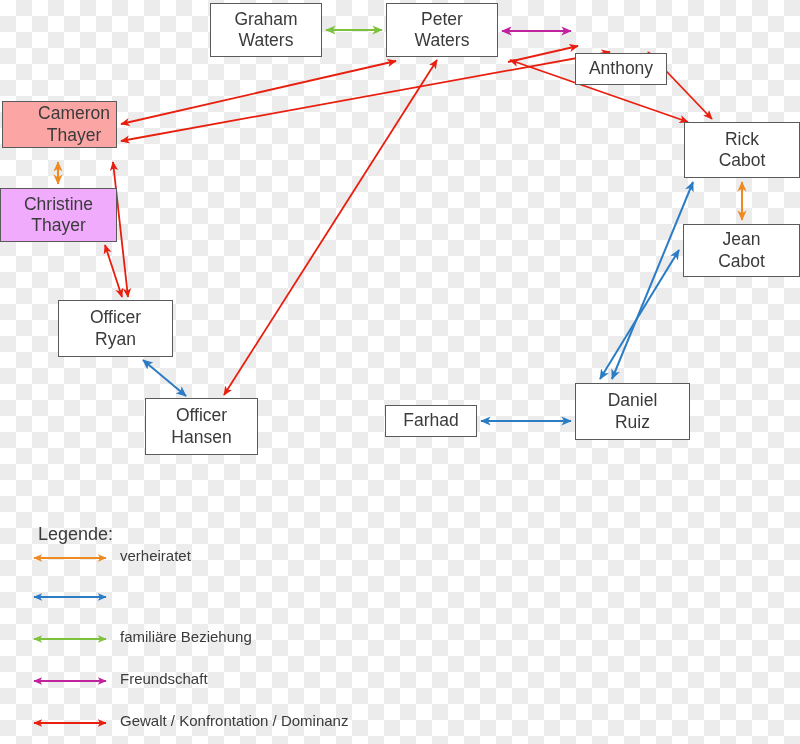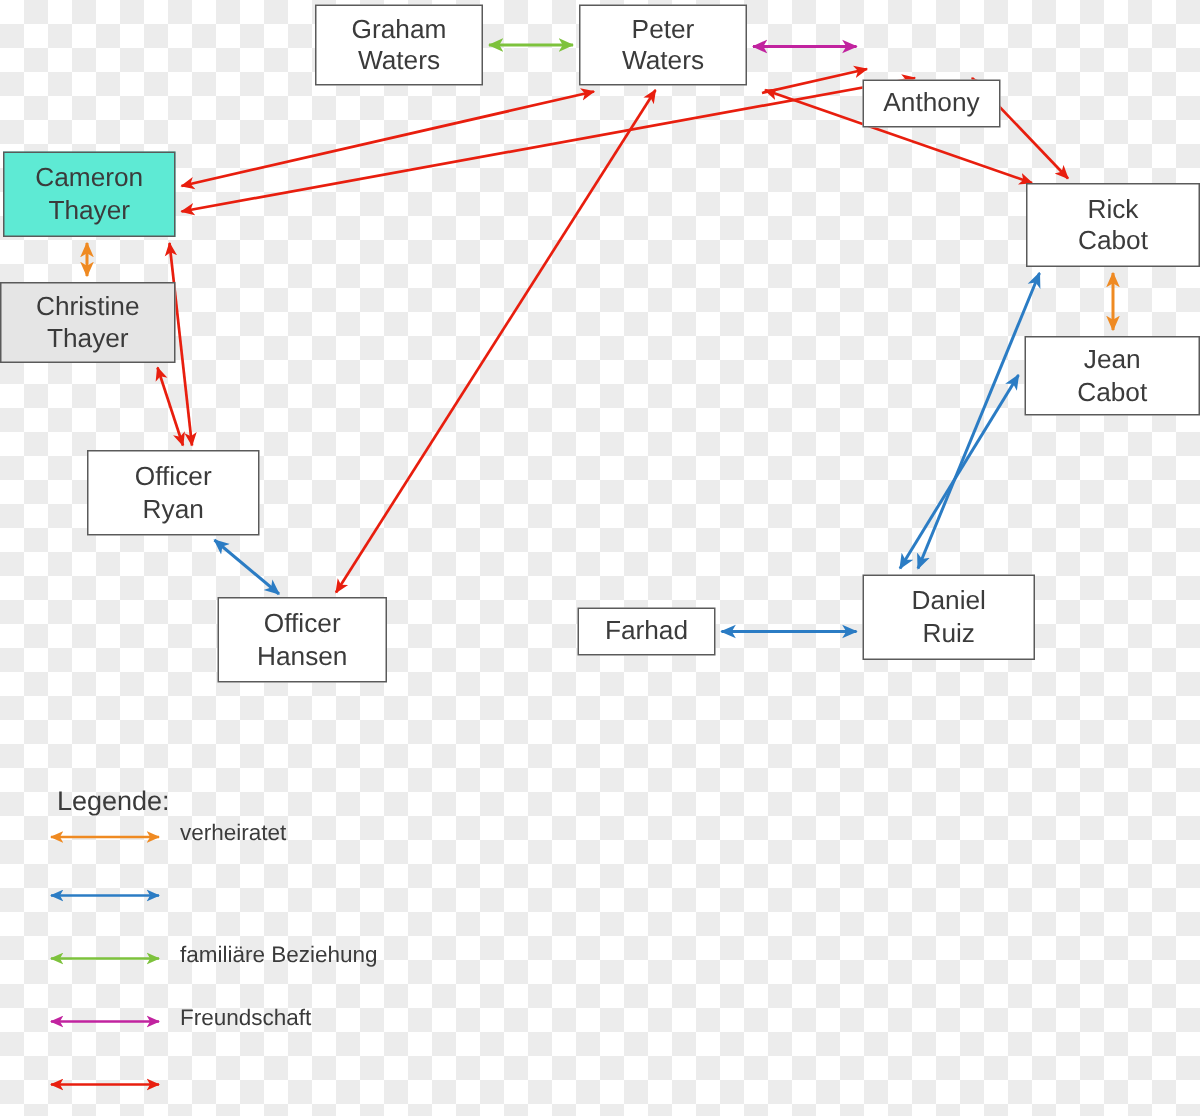--- a/index.html
+++ b/index.html
@@ -106,27 +106,27 @@
         <div>
           <span>Peter</span>
           <span>Waters</span>
         </div>
       </div>
       <div class="node" style="left: 575px; top: 17px; width: 92px; height: 32px; border-color: rgb(90, 90, 90); background: rgb(255, 255, 255); color: rgb(59, 59, 59); margin-top: 36px;">
         <div>
           <span>Anthony</span>
         </div>
       </div>
-      <div class="node" style="left: 2px; top: 101px; width: 115px; height: 57px; border-color: rgb(90, 90, 90); background: #5eead4; color: rgb(59, 59, 59);">
+      <div class="node" style="left: 2px; top: 101px; width: 115px; height: 47px; border-color: rgb(90, 90, 90); background: #fca5a5; color: rgb(59, 59, 59); justify-content: flex-end;">
         <div>
           <span>Cameron</span>
           <span>Thayer</span>
         </div>
       </div>
-      <div class="node" style="left: 0px; top: 188px; width: 117px; height: 54px; border-color: rgb(90, 90, 90); background: #e5e5e5; color: rgb(59, 59, 59);">
+      <div class="node" style="left: 0px; top: 188px; width: 117px; height: 54px; border-color: rgb(90, 90, 90); background: #f0abfc; color: rgb(59, 59, 59);">
         <div>
           <span>Christine</span>
           <span>Thayer</span>
         </div>
       </div>
       <div class="node" style="left: 684px; top: 122px; width: 116px; height: 56px; border-color: rgb(90, 90, 90); background: rgb(255, 255, 255); color: rgb(59, 59, 59);">
         <div>
           <span>Rick</span>
           <span>Cabot</span>
         </div>
@@ -214,14 +214,15 @@
           <defs>
             <marker id="lg4e" viewBox="0 0 10 10" refX="9.2" refY="5" markerWidth="5" markerHeight="5" orient="auto" markerUnits="strokeWidth">
               <path d="M0,0.6 L10,5 L0,9.4 L2.6,5 Z" fill="#e81e0e"></path>
             </marker>
             <marker id="lg4s" viewBox="0 0 10 10" refX="0.8" refY="5" markerWidth="5" markerHeight="5" orient="auto" markerUnits="strokeWidth">
               <path d="M10,0.6 L0,5 L10,9.4 L7.4,5 Z" fill="#e81e0e"></path>
             </marker>
           </defs>
           <line x1="4" y1="10" x2="76" y2="10" stroke="#e81e0e" stroke-width="1.8" marker-end="url(#lg4e)" marker-start="url(#lg4s)"></line>
         </svg></div>
+      <div class="lbl" style="top: 712px;">Gewalt / Konfrontation / Dominanz</div>
     </div>
 </div>
 
 </body></html>

